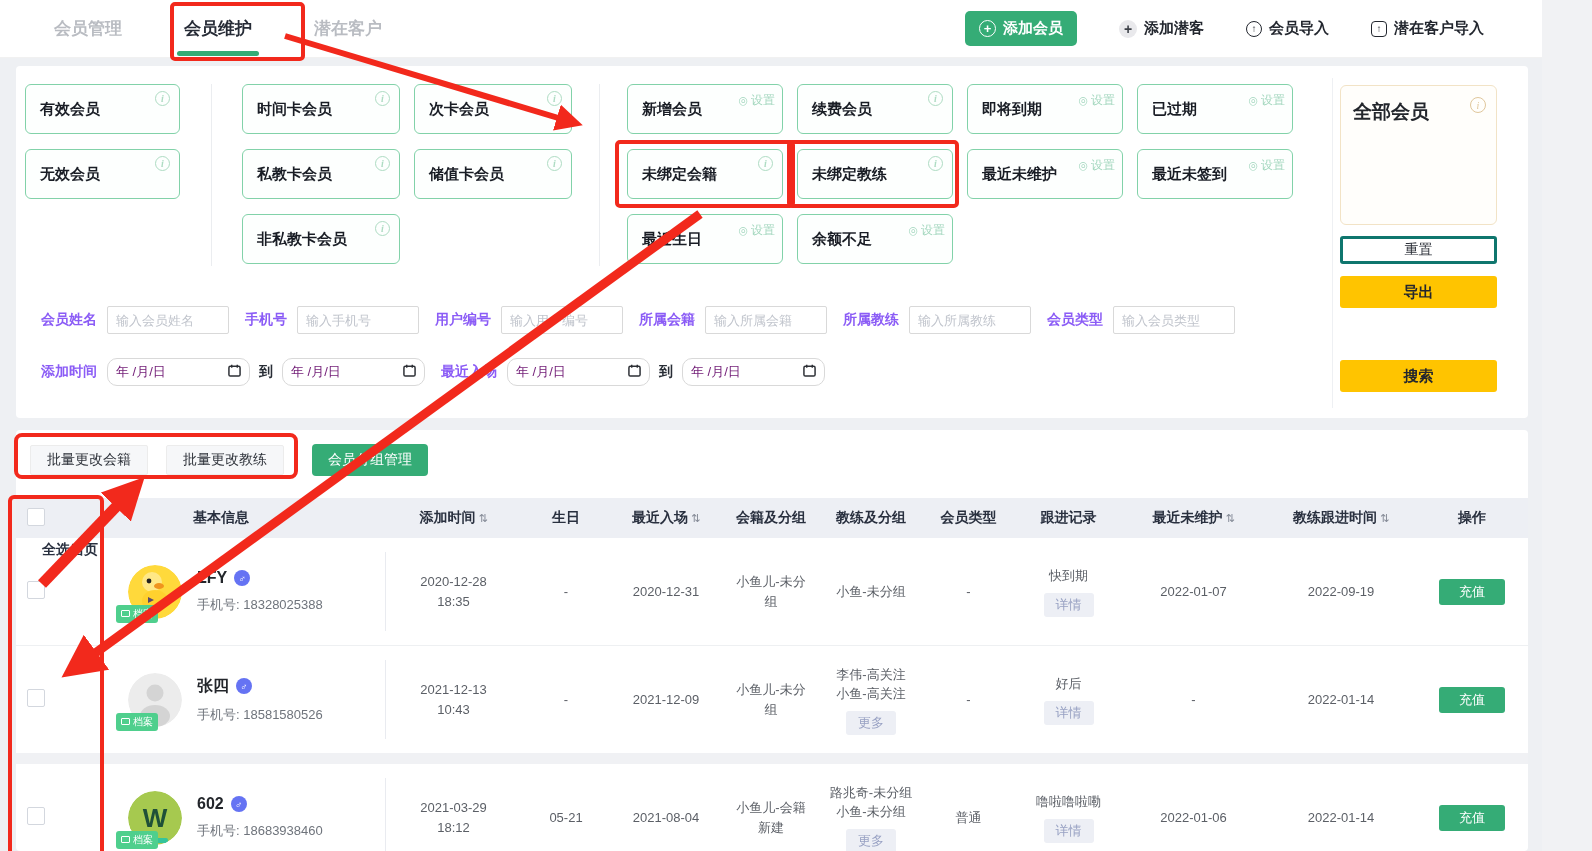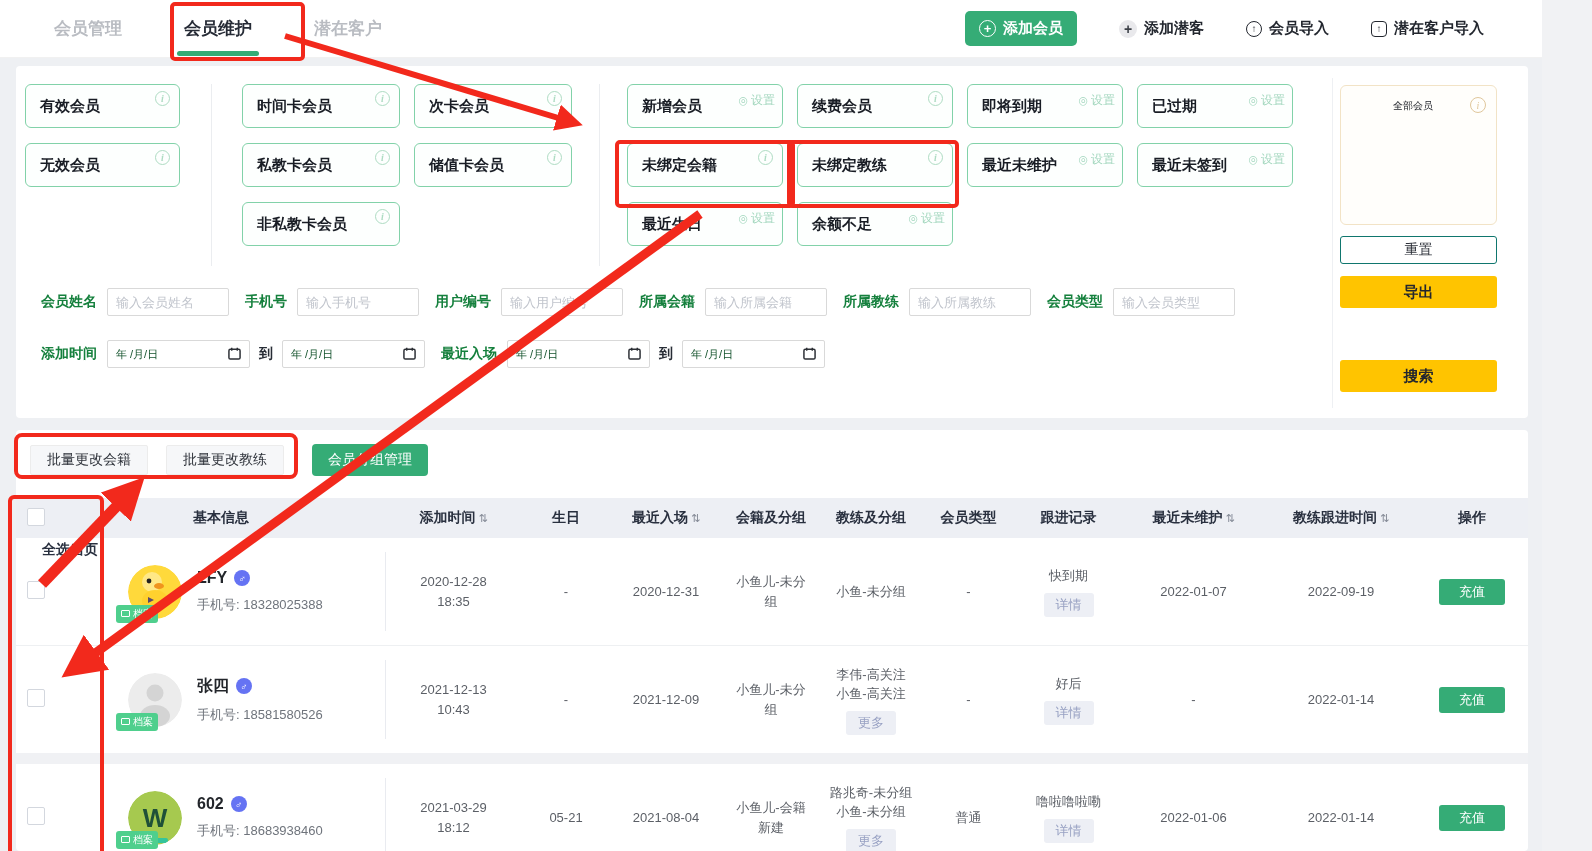--- a/index.html
+++ b/index.html
@@ -24,43 +24,43 @@
 
   
   .card1 { position:absolute; left:16px; top:66px; width:1512px; height:352px; background:#fff; border-radius:4px; padding:18px 0 0 9px; }
   .filters-wrap { display:flex; align-items:flex-start; }
   .filter-group { display:grid; gap:15px 14px; align-content:start; position:relative; }
   .fg1 { grid-template-columns:155px; }
   .fg2 { grid-template-columns:158px 158px; margin-left:62px; }
   .fg3 { grid-template-columns:156px 156px 156px 156px; margin-left:55px; }
   .fg2::before, .fg3::before { content:""; position:absolute; left:-31px; top:0; width:1px; height:182px; background:#ebedf0; }
   .fg3::before { left:-28px; }
-  .filter-btn { position:relative; height:44px; border:1px solid #82d2a9; border-radius:6px; background:#fdfffe; display:flex; align-items:center; padding-left:14px; font-size:15px; font-weight:bold; color:#191d25; cursor:pointer; }
+  .filter-btn { position:relative; height:50px; border:1px solid #82d2a9; border-radius:6px; background:#fdfffe; display:flex; align-items:center; padding-left:14px; font-size:15px; font-weight:bold; color:#191d25; cursor:pointer; }
   .info-i { position:absolute; top:6px; right:9px; width:15px; height:15px; border:1px solid #aedcc3; border-radius:50%; color:#aedcc3; font-size:10px; font-family:"Liberation Serif",serif; font-style:italic; display:flex; align-items:center; justify-content:center; }
   .settings-tag { position:absolute; top:7px; right:7px; display:flex; align-items:center; gap:3px; color:#a3d7be; font-size:12px; font-weight:normal; }
   .settings-tag .gear { font-size:11px; }
 
   .search-form { margin-top:42px; }
   .form-row { display:flex; align-items:center; }
   .form-row + .form-row { margin-top:24px; }
-  .f-label { font-size:14px; font-weight:bold; color:#15803d; margin-left:16px; margin-right:10px; white-space:nowrap; }
+  .f-label { font-size:14px; font-weight:bold; color:#8b5cf6; margin-left:16px; margin-right:10px; white-space:nowrap; }
   .f-label:first-child { margin-left:16px; }
   .txt-input { width:122px; height:28px; border:1px solid #d9d9d9; border-radius:2px; font-size:13px; padding:0 8px; color:#b91c1c; outline:none; font-family:inherit; }
   .txt-input::placeholder { color:#c0c4cc; }
-  .date-box { width:143px; height:28px; border:1px solid #d9d9d9; border-radius:2px; display:flex; align-items:center; justify-content:space-between; padding:0 8px; font-size:11px; color:#14532d; cursor:pointer; background:#fff; }
+  .date-box { width:143px; height:28px; border:1px solid #d9d9d9; border-radius:10px; display:flex; align-items:center; justify-content:space-between; padding:0 8px; font-size:13px; color:#701a75; cursor:pointer; background:#fff; }
   .to-label { font-size:14px; font-weight:bold; color:#272c35; margin:0 9px; }
 
   .panel-divider { position:absolute; left:1316px; top:12px; width:1px; height:330px; background:#eef0f3; }
   .right-panel { position:absolute; left:1324px; top:19px; width:157px; }
   .stat-card { width:157px; height:140px; border:1px solid #f2e3c6; border-radius:6px; background:#fffefb; padding:13px 12px; position:relative; }
-  .stat-title { font-size:10px; font-weight:normal; color:#23262c;margin-left:40px; }
+  .stat-title { font-size:19px; font-weight:bold; color:#23262c; }
   .stat-info { position:absolute; top:11px; right:10px; width:16px; height:16px; border:1px solid #e0c79c; border-radius:50%; color:#e0c79c; font-size:10px; font-family:"Liberation Serif",serif; font-style:italic; display:flex; align-items:center; justify-content:center; }
   .stat-num { margin-top:22px; font-size:37px; font-weight:800; color:#1c2748; letter-spacing:-1px; }
   .stat-unit { font-size:15px; font-weight:bold; margin-left:2px; letter-spacing:0; }
-  .btn-reset { margin-top:11px; width:157px; height:28px; background:#fff; border:1px solid #0f766e; border-radius:3px; font-size:14px; color:#2c3039; cursor:pointer; font-family:inherit; }
+  .btn-reset { margin-top:11px; width:157px; height:28px; background:#fff; border:3px solid #0f766e; border-radius:3px; font-size:14px; color:#2c3039; cursor:pointer; font-family:inherit; }
   .btn-yellow { width:157px; height:32px; background:#ffc400; border:none; border-radius:3px; font-size:15px; font-weight:bold; color:#23262e; cursor:pointer; font-family:inherit; }
   .btn-export { margin-top:12px; }
   .btn-search { margin-top:52px; }
 
   
   .card2 { position:absolute; left:16px; top:430px; width:1512px; height:421px; background:#fff; border-radius:4px; padding-top:14px; overflow:hidden; }
   .batch-row { display:flex; align-items:center; height:32px; padding-left:14px; }
   .btn-gray { height:30px; padding:0 16px; background:#f6f7f9; border:1px solid #ececec; border-radius:2px; font-size:14px; color:#2e323a; cursor:pointer; font-family:inherit; }
   .btn-gray + .btn-gray { margin-left:18px; }
   .btn-group-manage { margin-left:28px; height:32px; padding:0 16px; background:#35ac76; border:none; border-radius:4px; font-size:14px; color:#fff; cursor:pointer; font-family:inherit; }

